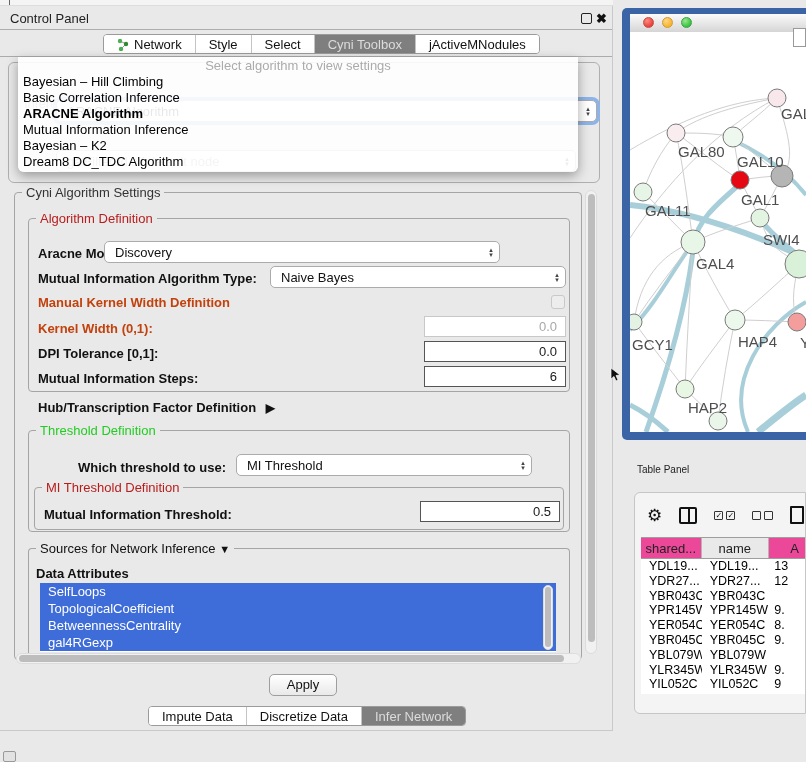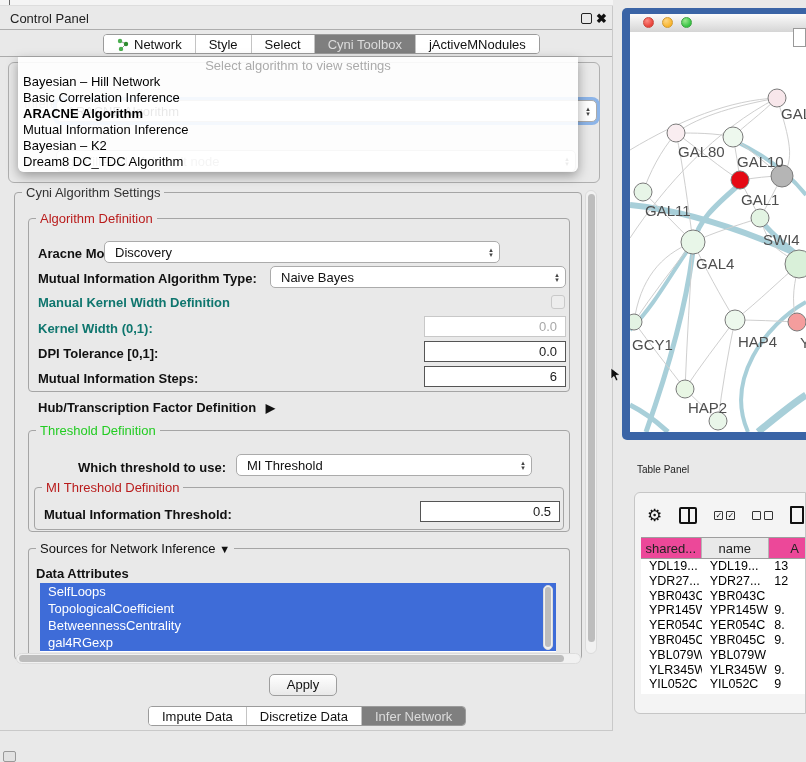--- a/index.html
+++ b/index.html
@@ -47,21 +47,21 @@
   .popup .hint { text-align:center; color:#ABABAB; font-size:13px; height:17px; line-height:17px; }
   .popup .item { padding-left:5px; font-size:13px; height:16px; line-height:16px; color:#000; white-space:nowrap; }
   .popup .item.sel { font-weight:bold; }
 
   
   .groupbox { border:1px solid #A5A5A5; border-radius:4px; }
   .legend { position:absolute; background:#E9E9E9; padding:0 4px; font-size:13px; line-height:13px; }
   .legend.blue { color:#b91c1c;text-align:center; }
   .legend.green { color:#23CC23; }
   .lbl { font-size:13px; font-weight:bold; color:#111; white-space:nowrap; }
-  .lbl.dis { color:#0f766e; }
+  .lbl.dis { color:#c2410c; }
   .field { background:#FFF; border:1px solid #555; text-align:right; padding:0 8px; font-size:13px; height:21px; line-height:19px; }
   .field.dis { border:1px solid #C8C8C8; color:#A8A8A8; }
   .cb-dis { width:14px; height:14px; border:1px solid #C9C9C9; border-radius:3px; background:#EDEDED; }
   .attr-list { background:#FFF; overflow:hidden; }
   .attr-list .row { background:#3E6CD8; color:#FFF; font-size:13px; height:17px; line-height:17px; padding-left:8px; }
   .sb-track-v { background:#F1F1F1; border:1px solid #DCDCDC; border-radius:6px; }
   .sb-thumb { background:#BDBDBD; border-radius:5px; }
 
   
   .btn { border:1px solid #9E9E9E; border-radius:5px; background:linear-gradient(#FFFFFF,#E9E9E9);
@@ -149,21 +149,21 @@
   <span class="val" style="color:#8F8F8F;">galFiltered.sif default node</span>
   <span class="stepper">
       <span>▴</span>
       <span>▾</span>
     </span>
 </div>
 
 <div class="abs popup">
   <div class="hint">Select algorithm to view settings</div>
   <div id="popup-items">
-      <div class="item">Bayesian – Hill Network</div>
+      <div class="item">Bayesian – Hill Climbing</div>
       <div class="item">Basic Correlation Inference</div>
       <div class="item sel">ARACNE Algorithm</div>
       <div class="item">Mutual Information Inference</div>
       <div class="item">Bayesian – K2</div>
       <div class="item">Dream8 DC_TDC Algorithm</div>
     </div>
 </div>
 
 <div class="abs groupbox" style="left:14px;top:192px;width:568px;height:468px;"></div>
 <div class="legend" style="left:22px;top:186px;color:#333;">Cyni Algorithm Settings</div>

